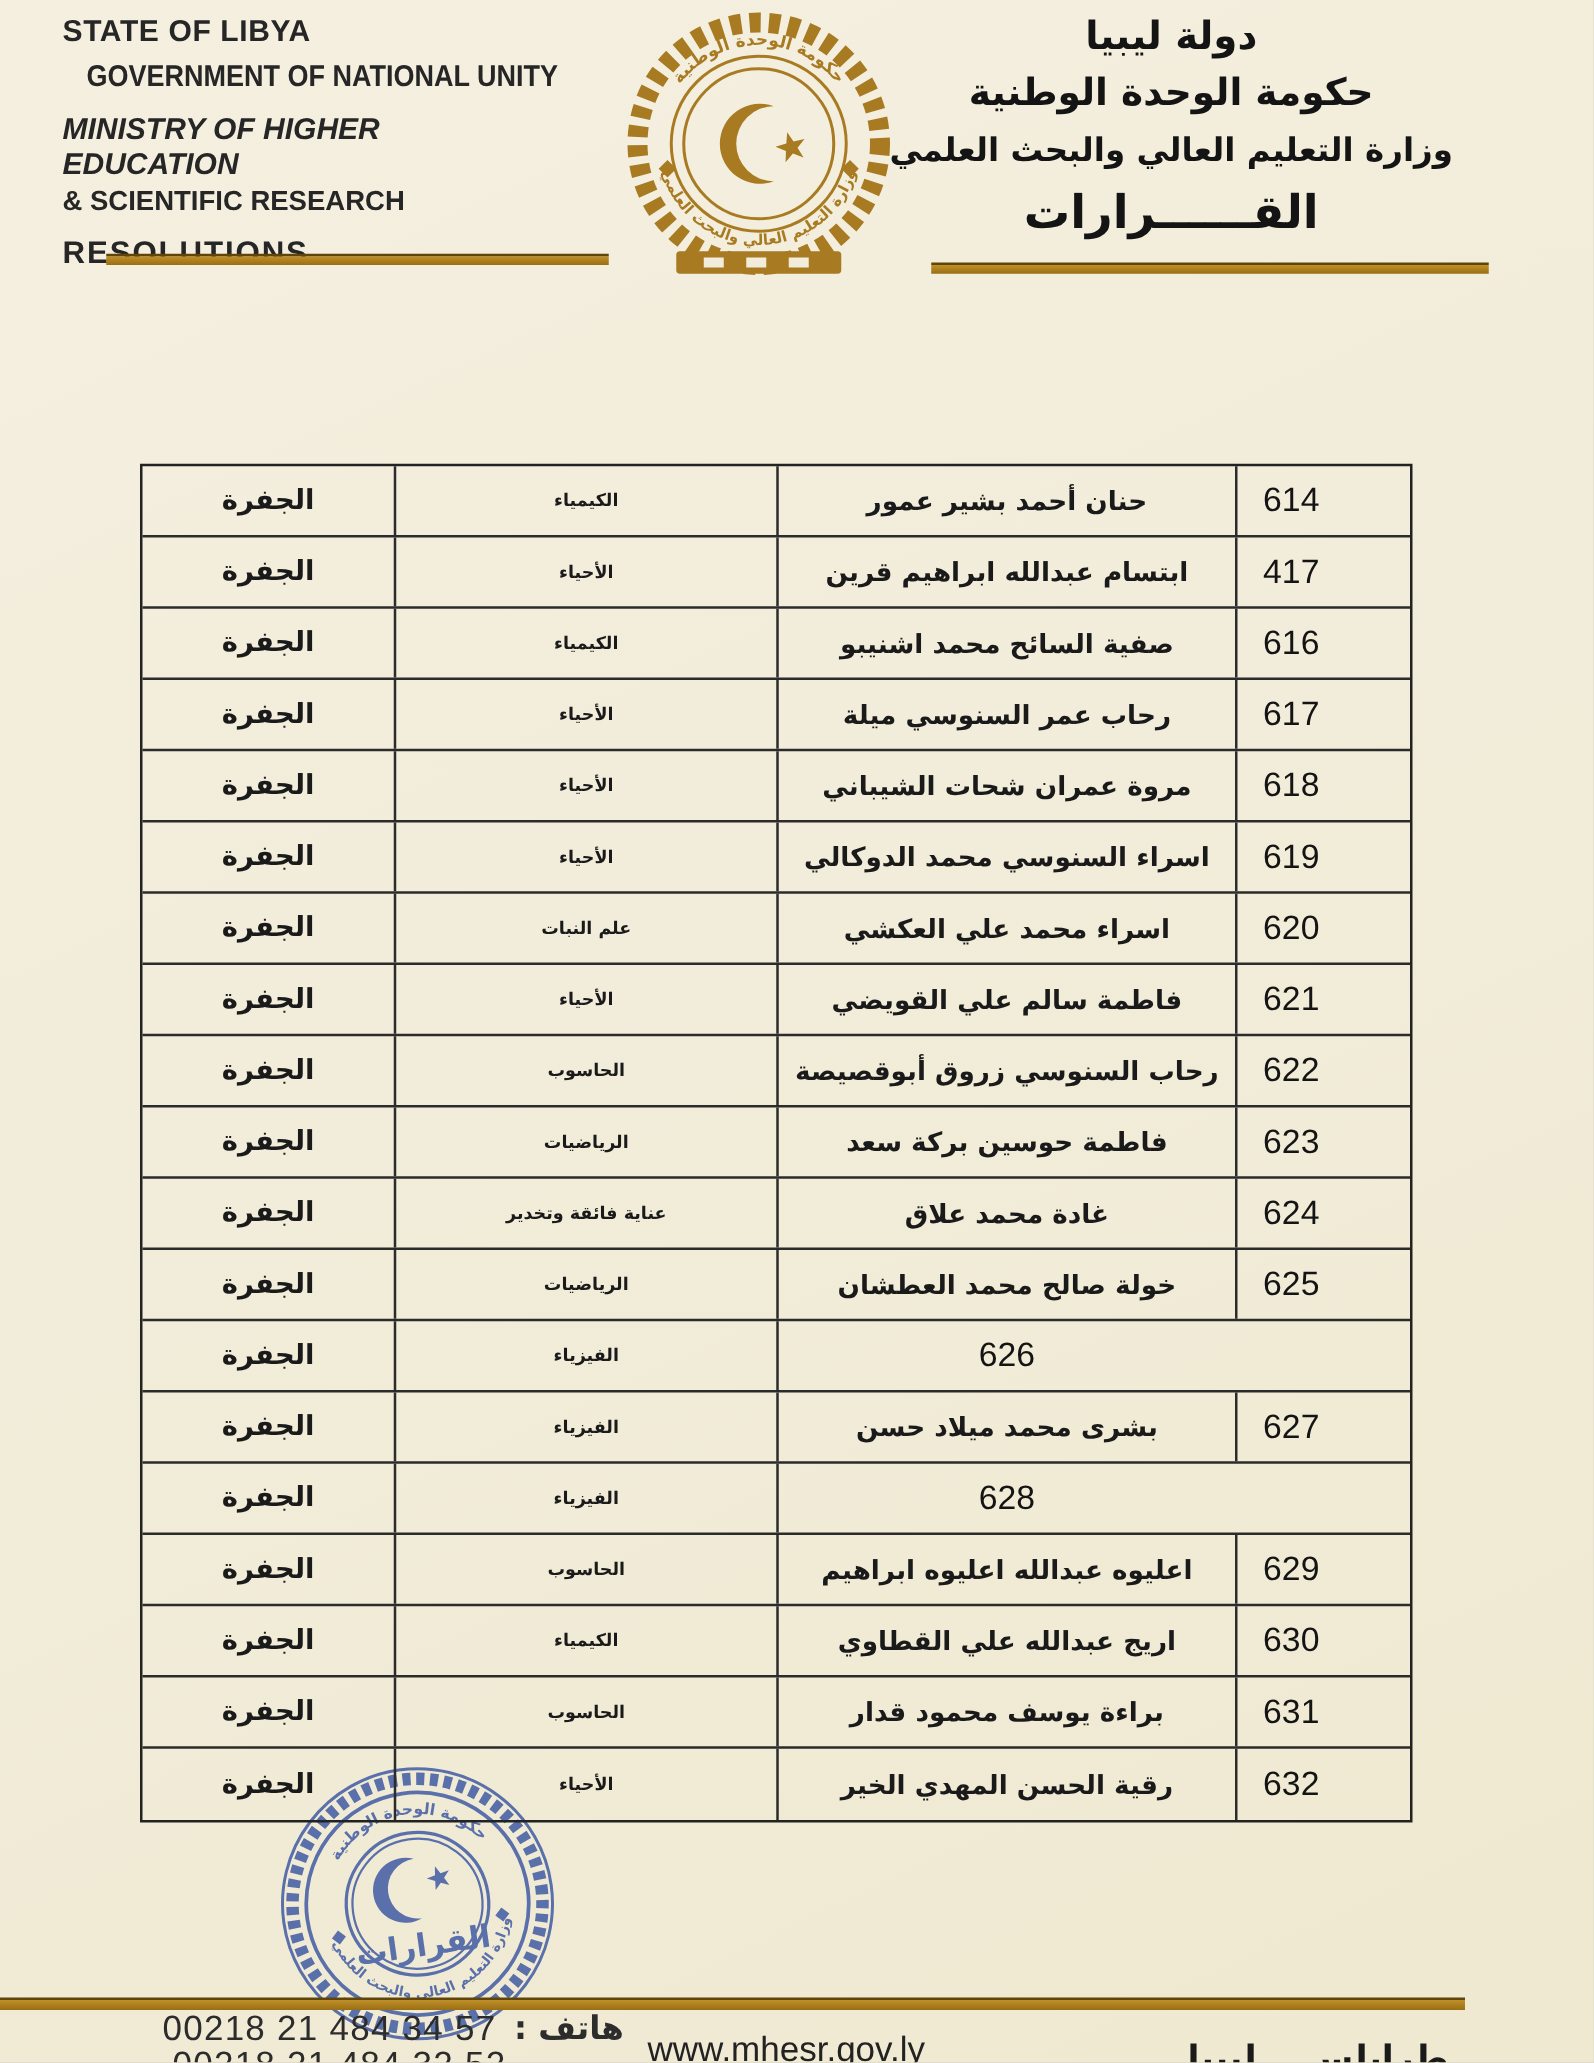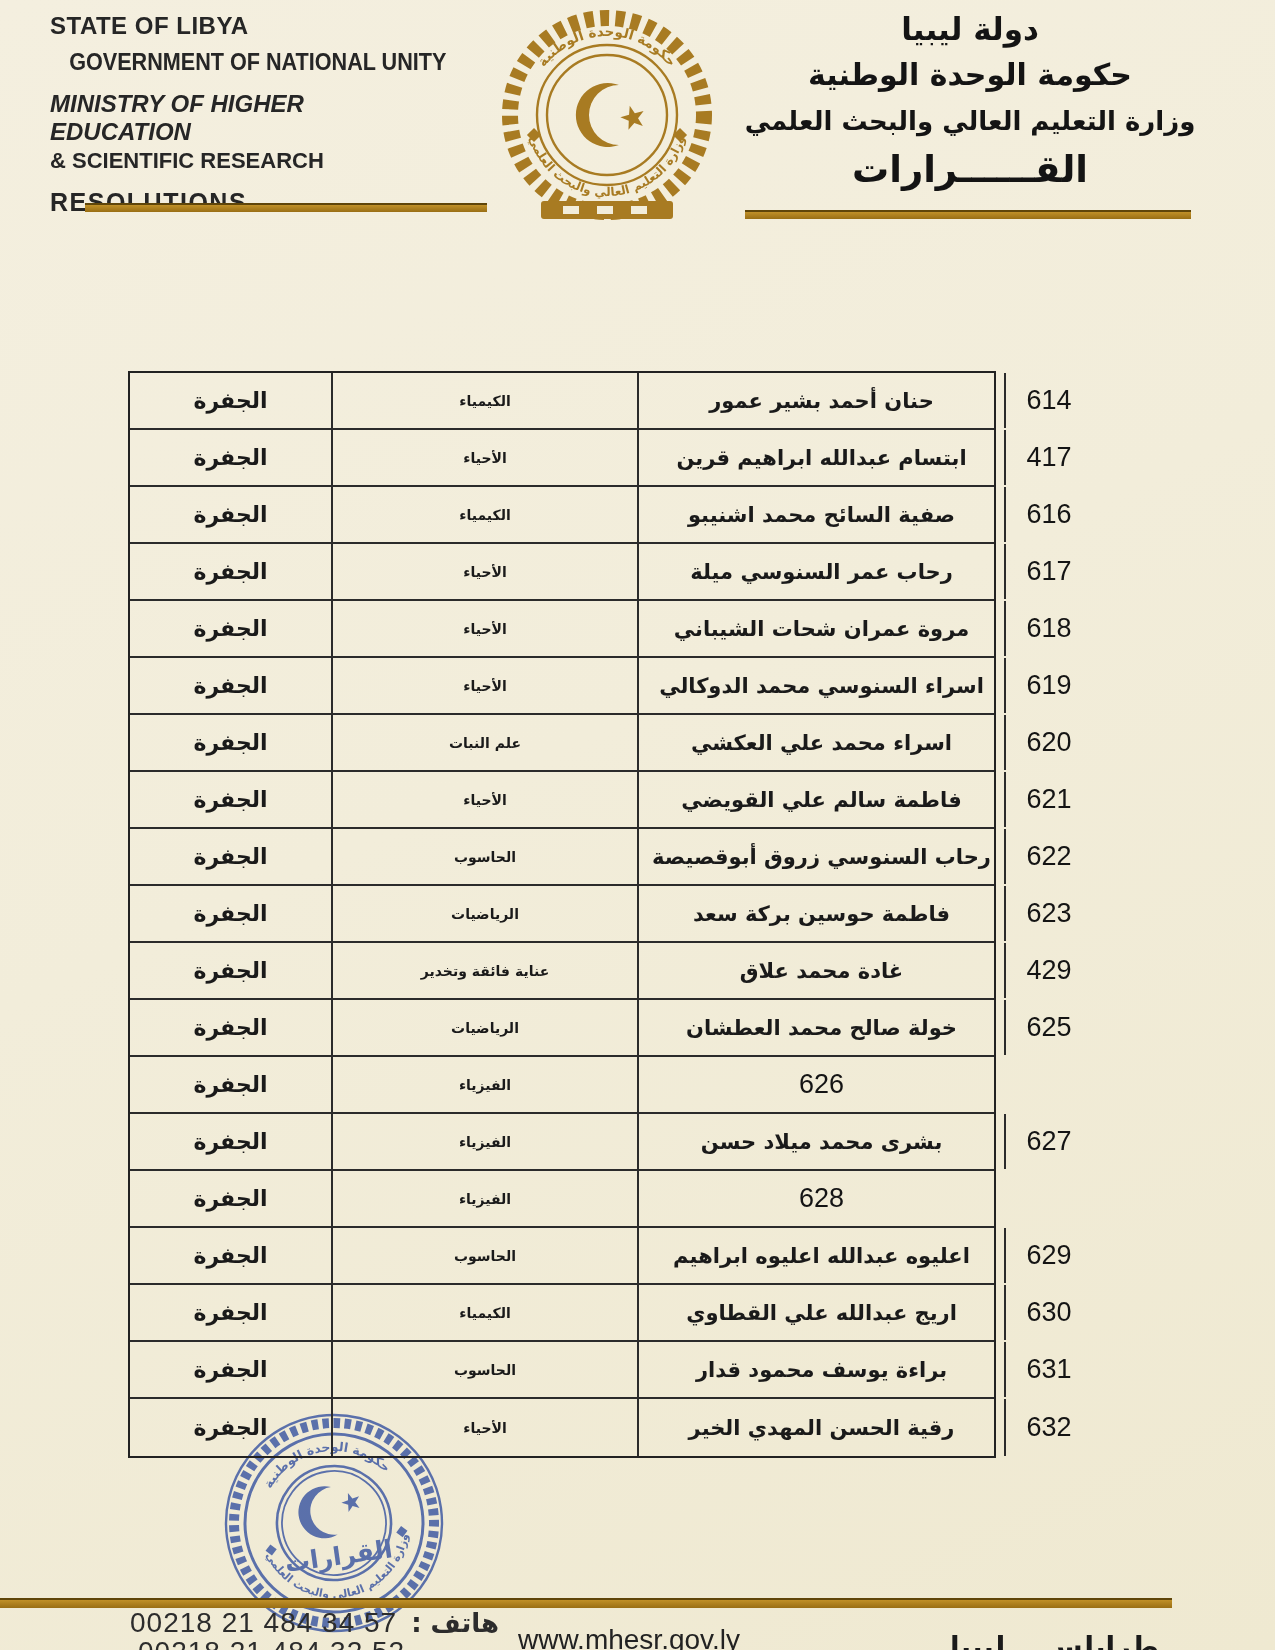--- a/index.html
+++ b/index.html
@@ -11,39 +11,39 @@
   }
   
   .en-block{position:absolute;left:50px;top:12px;width:384px;
     font-family:"Liberation Sans",sans-serif;font-weight:bold;color:#262626;}
   .en-state{font-size:24px;letter-spacing:.5px;}
   .en-gov{font-size:24px;margin-top:8px;transform:scaleX(.9);transform-origin:center;white-space:nowrap;}
   .en-min{font-size:24px;margin-top:14px;font-style:italic;}
   .en-min2{font-size:22px;margin-top:2px;}
   .en-res{font-size:25px;margin-top:14px;letter-spacing:1.5px;}
   
-  .ar-block{position:absolute;left:735px;top:6px;width:470px;text-align:center;
+  .ar-block{position:absolute;left:702px;top:6px;width:470px;text-align:center;
     direction:rtl;font-weight:bold;color:#141414;}
   .ar-state{font-size:31px;line-height:46px;}
   .ar-gov{font-size:30px;line-height:46px;}
   .ar-min{font-size:26px;line-height:46px;}
   .ar-res{font-size:37px;line-height:52px;}
   
   .bar{position:absolute;height:9px;background:linear-gradient(#c09028,#996e14);
     border-top:2px solid #5f4509;}
   .bar-left{left:85px;top:203px;width:402px;}
   .bar-right{left:745px;top:210px;width:446px;}
   .bar-bottom{left:0;top:1598px;width:1172px;height:10px;}
   
   .gold-seal{position:absolute;left:492px;top:0;width:230px;height:230px;}
   .seal-arc{font-family:"DejaVu Sans",sans-serif;font-weight:bold;}
   .blue-stamp{position:absolute;left:219px;top:1408px;width:230px;height:230px;
     mix-blend-mode:multiply;opacity:.88;transform:rotate(-8deg);}
   
-  .rtable{position:absolute;left:128px;top:371px;width:868px;border:2.5px solid #222;
+  .rtable{position:absolute;left:112px;top:371px;width:1018px;border:2.5px solid #222;
     background:transparent;z-index:1;}
   .trow{display:grid;grid-template-columns:201px 306px 367px 88px;height:57px;
     border-bottom:2px solid #2b2b2b;}
   .trow:last-child{border-bottom:none;}
   .cell{display:flex;align-items:center;justify-content:center;direction:rtl;
     font-weight:bold;border-left:2px solid #2b2b2b;padding:0 6px;white-space:nowrap;}
   .cell:first-child{border-left:none;}
   .cell.loc{font-size:22px;}
   .cell.subj{font-size:14px;}
   .cell.name{font-size:21px;}
@@ -171,21 +171,21 @@
       <div class="trow">
       <div class="cell loc">الجفرة</div>
       <div class="cell subj">الرياضيات</div>
       <div class="cell name">فاطمة حوسين بركة سعد</div>
       <div class="cell num">623</div>
     </div>
       <div class="trow">
       <div class="cell loc">الجفرة</div>
       <div class="cell subj">عناية فائقة وتخدير</div>
       <div class="cell name">غادة محمد علاق</div>
-      <div class="cell num">429</div>
+      <div class="cell num">624</div>
     </div>
       <div class="trow">
       <div class="cell loc">الجفرة</div>
       <div class="cell subj">الرياضيات</div>
       <div class="cell name">خولة صالح محمد العطشان</div>
       <div class="cell num">625</div>
     </div>
       <div class="trow">
       <div class="cell loc">الجفرة</div>
       <div class="cell subj">الفيزياء</div>

